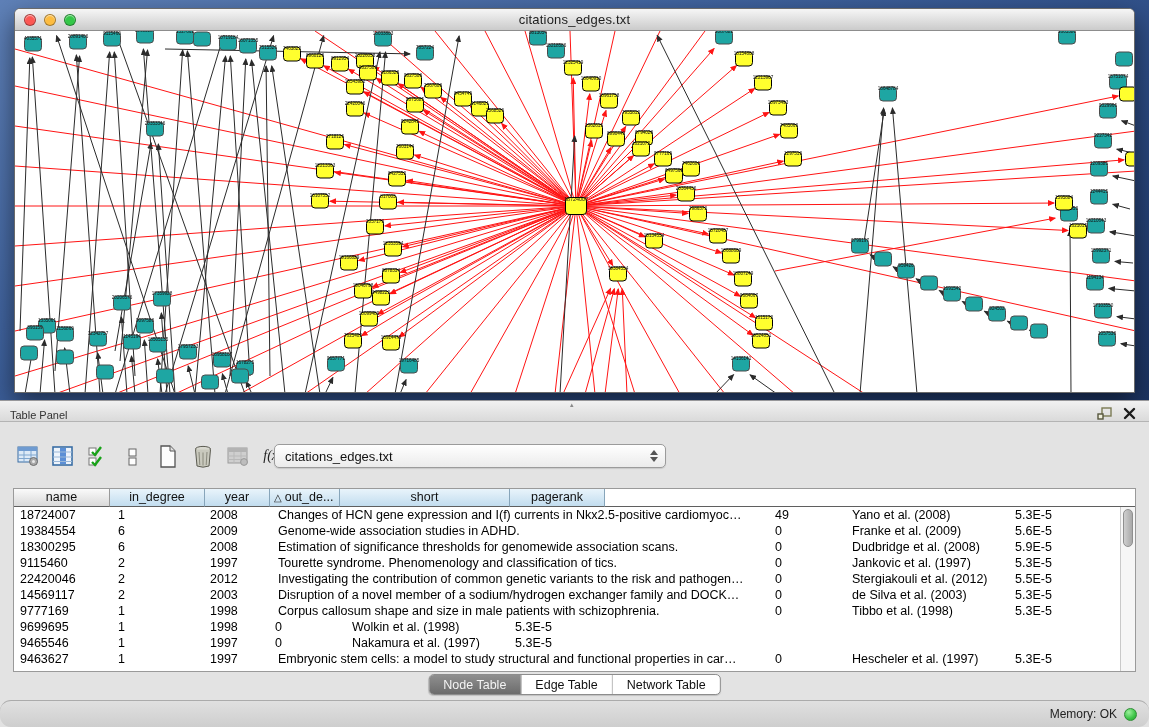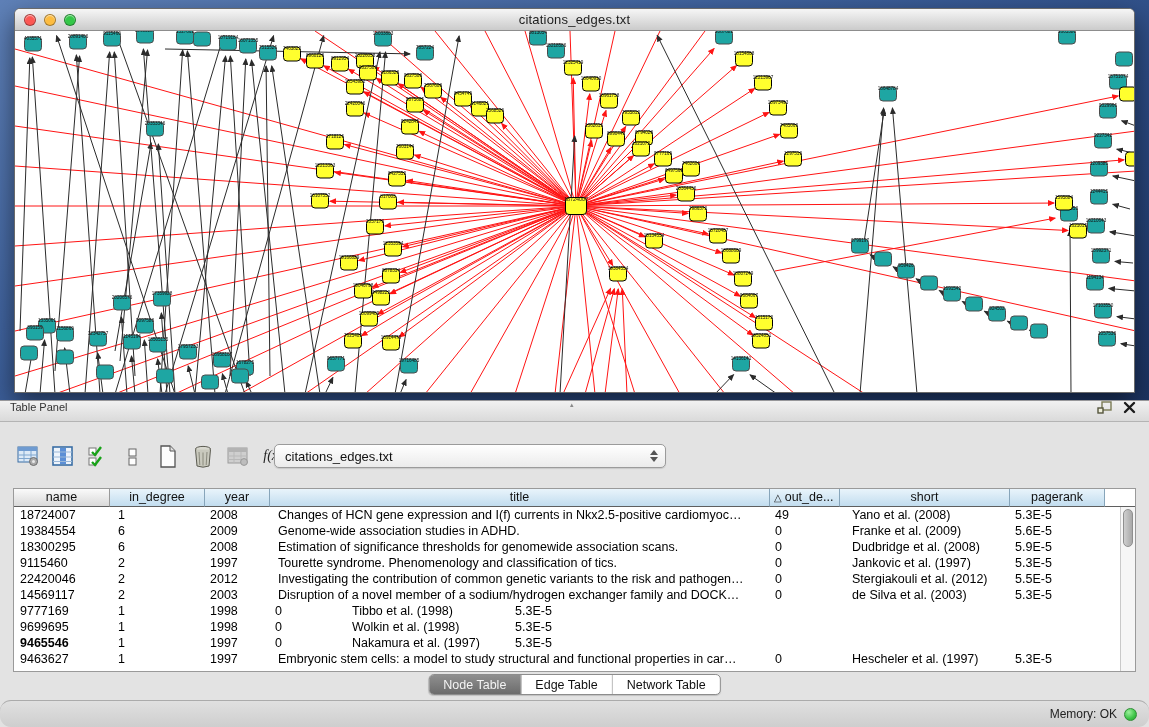--- a/index.html
+++ b/index.html
@@ -21,21 +21,21 @@
            box-shadow:inset 0 1px 1px rgba(255,255,255,.6); }
   .win-title { position:absolute; left:0; right:0; text-align:center; font-size:13px;
                color:#1d1d1d; letter-spacing:.2px; }
   .net-canvas { position:absolute; left:0; top:22px; right:0; bottom:0; background:#fff; overflow:hidden; }
   .net-canvas svg { display:block; }
 
   
   .table-panel { position:absolute; left:0; top:400px; width:1149px; height:300px;
                  background:#e3e3e3; border-top:1px solid #97979a; }
   .panel-header { height:21px; background:linear-gradient(#f1f1f1,#dadada);
-                  border-bottom:1px solid #b4b4b4; display:flex; align-items:flex-start;
+                  border-bottom:1px solid #b4b4b4; display:flex; align-items:flex-end;
                   padding:0 10px; font-size:11px; color:#333; }
   .panel-header .spacer { flex:1; }
   .ph-icon { width:16px; height:14px; margin-left:10px; cursor:pointer; }
   .splitter-dot { position:absolute; left:570px; top:2px; width:7px; height:4px;
                   color:#8a8a8a; font-size:7px; line-height:4px; }
 
   .toolbar { position:absolute; left:16px; top:36px; height:38px; display:flex;
              align-items:center; gap:11px; }
   .tb-icon { width:24px; height:24px; display:flex; align-items:center; justify-content:center; }
   .fx { font-family:"Liberation Serif", serif; font-style:italic; font-size:14px; color:#222; }
@@ -592,21 +592,20 @@
       <i class="up"></i>
         <i class="dn"></i>
     </span>
   </div>
 
   <div class="tbl">
     <div class="tbl-head" id="tblHead">
         <div class="th first" style="width: 96px;">name</div>
         <div class="th" style="width: 95px;">in_degree</div>
         <div class="th" style="width: 65px;">year</div>
-        <div class="th" style="width: 500px;">title</div>
         <div class="th left" style="width: 70px;"><span class="sort">△</span>out_de...</div>
         <div class="th" style="width: 170px;">short</div>
         <div class="th" style="width: 95px;">pagerank</div>
         <div class="th" style="flex: 1 1 0%; background: rgb(255, 255, 255); border-right: none;"></div>
       </div>
     <div class="tbl-body" id="tblBody">
         <div class="tr">
           <div class="td" style="width: 96px; padding-left: 6px;">18724007</div>
           <div class="td" style="width: 95px; padding-left: 8px;">1</div>
           <div class="td" style="width: 65px; padding-left: 5px;">2008</div>
@@ -657,34 +656,35 @@
           <div class="td" style="width: 65px; padding-left: 5px;">2003</div>
           <div class="td" style="width: 500px; padding-left: 8px;">Disruption of a novel member of a sodium/hydrogen exchanger family and DOCK…</div>
           <div class="td" style="width: 70px; padding-left: 5px;">0</div>
           <div class="td" style="width: 170px; padding-left: 12px;">de Silva et al. (2003)</div>
           <div class="td" style="width: 95px; padding-left: 5px;">5.3E-5</div>
         </div>
         <div class="tr">
           <div class="td" style="width: 96px; padding-left: 6px;">9777169</div>
           <div class="td" style="width: 95px; padding-left: 8px;">1</div>
           <div class="td" style="width: 65px; padding-left: 5px;">1998</div>
+          <div class="td" style="width: 500px; padding-left: 8px;">Corpus callosum shape and size in male patients with schizophrenia.</div>
           <div class="td" style="width: 70px; padding-left: 5px;">0</div>
           <div class="td" style="width: 170px; padding-left: 12px;">Tibbo et al. (1998)</div>
           <div class="td" style="width: 95px; padding-left: 5px;">5.3E-5</div>
         </div>
         <div class="tr">
           <div class="td" style="width: 96px; padding-left: 6px;">9699695</div>
           <div class="td" style="width: 95px; padding-left: 8px;">1</div>
           <div class="td" style="width: 65px; padding-left: 5px;">1998</div>
           <div class="td" style="width: 70px; padding-left: 5px;">0</div>
           <div class="td" style="width: 170px; padding-left: 12px;">Wolkin et al. (1998)</div>
           <div class="td" style="width: 95px; padding-left: 5px;">5.3E-5</div>
         </div>
         <div class="tr">
-          <div class="td" style="width: 96px; padding-left: 6px; font-weight: bold;">9465546</div>
+          <div class="td" style="width: 96px; padding-left: 6px;">9465546</div>
           <div class="td" style="width: 95px; padding-left: 8px;">1</div>
           <div class="td" style="width: 65px; padding-left: 5px;">1997</div>
           <div class="td" style="width: 70px; padding-left: 5px;">0</div>
           <div class="td" style="width: 170px; padding-left: 12px;">Nakamura et al. (1997)</div>
           <div class="td" style="width: 95px; padding-left: 5px;">5.3E-5</div>
         </div>
         <div class="tr">
           <div class="td" style="width: 96px; padding-left: 6px;">9463627</div>
           <div class="td" style="width: 95px; padding-left: 8px;">1</div>
           <div class="td" style="width: 65px; padding-left: 5px;">1997</div>

